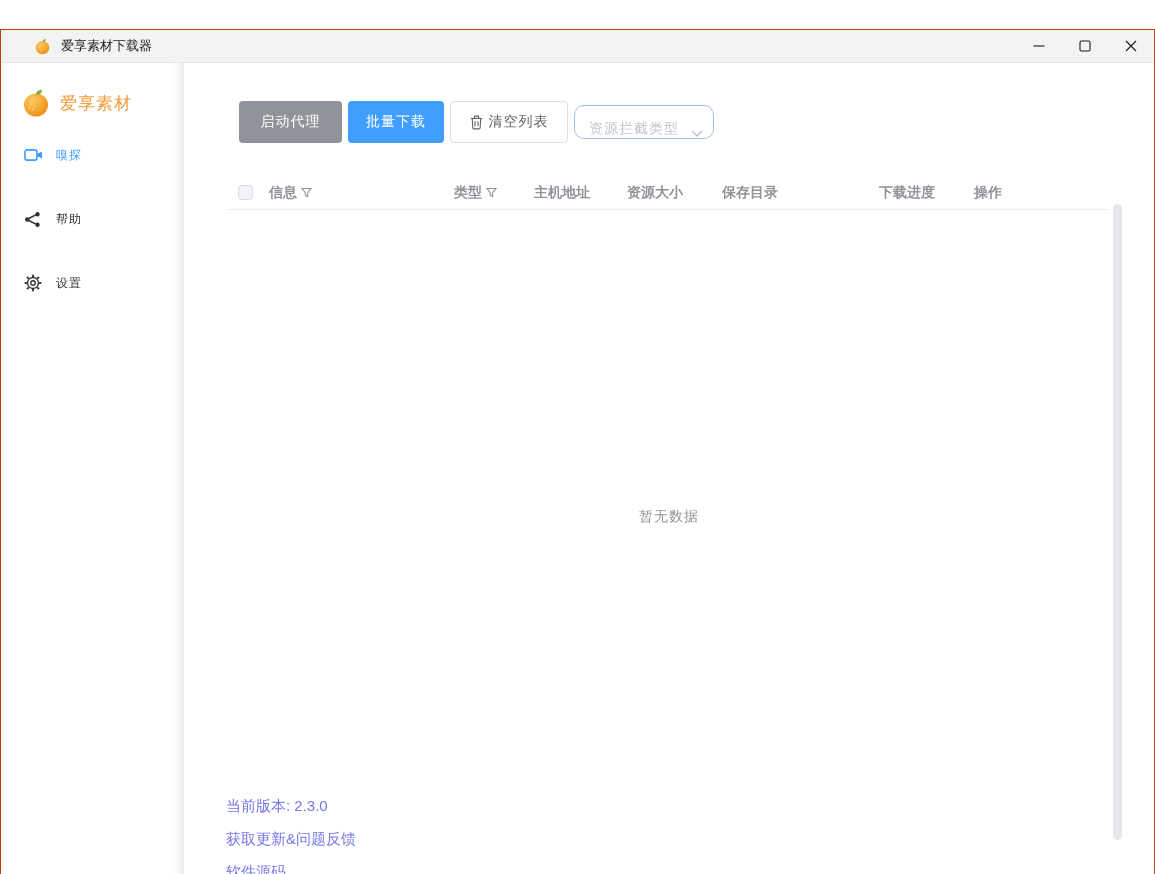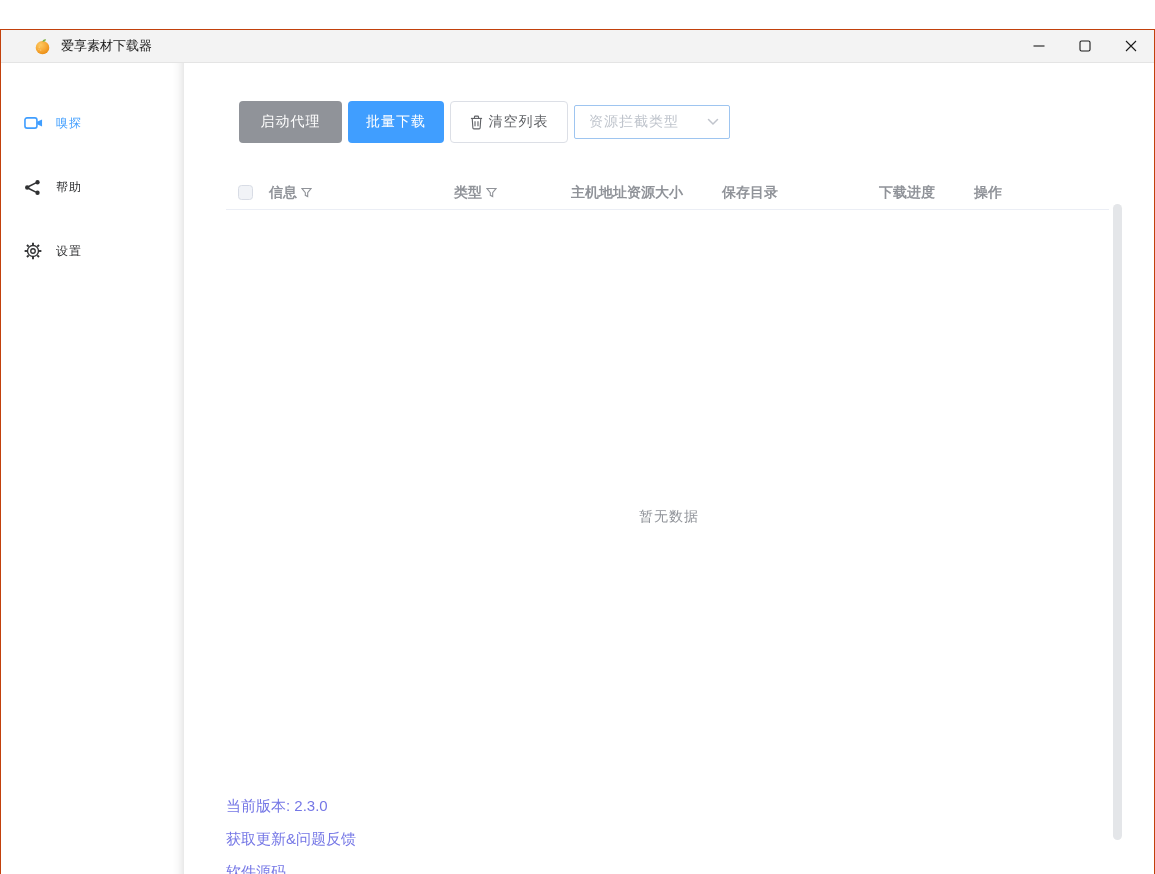--- a/index.html
+++ b/index.html
@@ -51,38 +51,38 @@
   .btn {
     height:42px; border-radius:4px; border:none;
     font-size:14px; letter-spacing:1px; cursor:pointer;
     display:inline-flex; align-items:center; justify-content:center;
     font-family:inherit;
   }
   .btn-proxy { width:103px; background:#909399; color:#fff; }
   .btn-batch { width:96px; background:#409eff; color:#fff; }
   .btn-clear { width:118px; background:#fff; color:#606266; border:1px solid #dcdfe6; gap:6px; }
   .select {
-    width:156px; height:34px; border:1px solid #9ec5f0; border-radius:2px;
-    background:#fff; display:flex; align-items:center; padding:0 10px 0 14px;
+    width:140px; height:34px; border:1px solid #9ec5f0; border-radius:10px;
+    background:#fff; display:flex; align-items:flex-end; padding:0 10px 0 14px;
     cursor:pointer;
   }
   .select .placeholder { font-size:14px; color:#bfc4cc; letter-spacing:1px; flex:1; }
 
   
   .table-area { width:883px; margin-left:42px;font-family:Liberation Mono, monospace; }
   .table-head {
     margin-top:33px; height:34px;
     border-bottom:1px solid #ebeef5;
     display:flex; align-items:center;
   }
   .th { font-size:14px; font-weight:700; color:#909399; display:flex; align-items:center; gap:4px; }
   .col-check { width:43px; padding-left:12px; }
   .col-info { width:185px; }
   .col-type { width:80px; }
-  .col-host { width:93px;justify-content:flex-end; }
+  .col-host { width:93px; }
   .col-size { width:95px; }
   .col-dir  { width:157px; }
   .col-prog { width:95px; }
   .col-act  { flex:1; }
   .checkbox {
     width:15px; height:15px; border:1px solid #d8dce5; border-radius:3.5px;
     background:#f1f3f7; cursor:pointer;
   }
 
   
@@ -145,20 +145,33 @@
         <svg width="12" height="12" viewBox="0 0 12 12">
             <path d="M1 1 L11 11 M11 1 L1 11" stroke="#1a1a1a" stroke-width="1.1"></path>
           </svg>
       </div>
     </div>
   </div>
 
   <div class="app-body">
 
     <div class="sidebar">
+      <div class="logo">
+        <span style="display:flex">
+          <svg viewBox="0 0 24 24" width="30" height="30">
+            <ellipse cx="12" cy="13.6" rx="9.6" ry="9.2" fill="url(#orangeGrad)"></ellipse>
+            <path d="M12 5.2 C12 2.8 14.2 1.2 17 1.8 C16.6 4.6 14.2 5.8 12 5.2 Z" fill="#7fb241"></path>
+            <circle cx="7.5" cy="13" r="0.9" fill="#fbd08a"></circle>
+            <circle cx="9.5" cy="17" r="0.9" fill="#fbd08a"></circle>
+            <circle cx="6.8" cy="16" r="0.7" fill="#fbd08a"></circle>
+            <circle cx="10.5" cy="14.8" r="0.7" fill="#fbd08a"></circle>
+          </svg>
+        </span>
+        <span class="logo-text">爱享素材</span>
+      </div>
 
       <div class="menu">
         <div class="menu-item active">
           <span class="mi-icon">
             <svg viewBox="0 0 20 16" width="19" height="16">
               <rect x="1" y="2.6" width="12.6" height="10.8" rx="2.2" fill="none" stroke="#409eff" stroke-width="1.7"></rect>
               <path d="M13.8 6.6 L19 4.2 V11.8 L13.8 9.4 Z" fill="#409eff"></path>
             </svg>
           </span>
           <span class="mi-label">嗅探</span>

